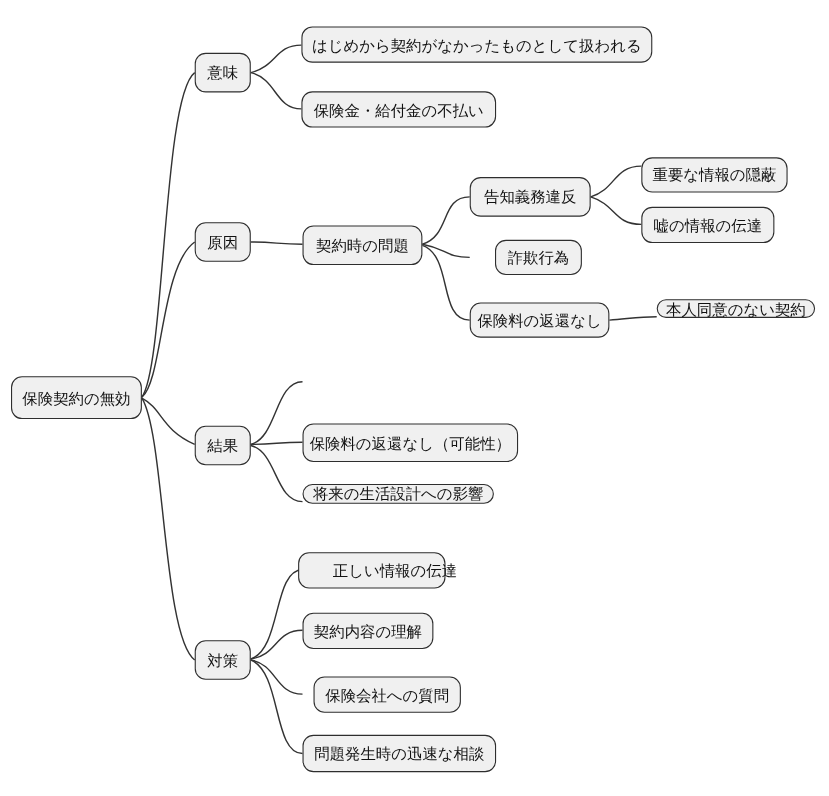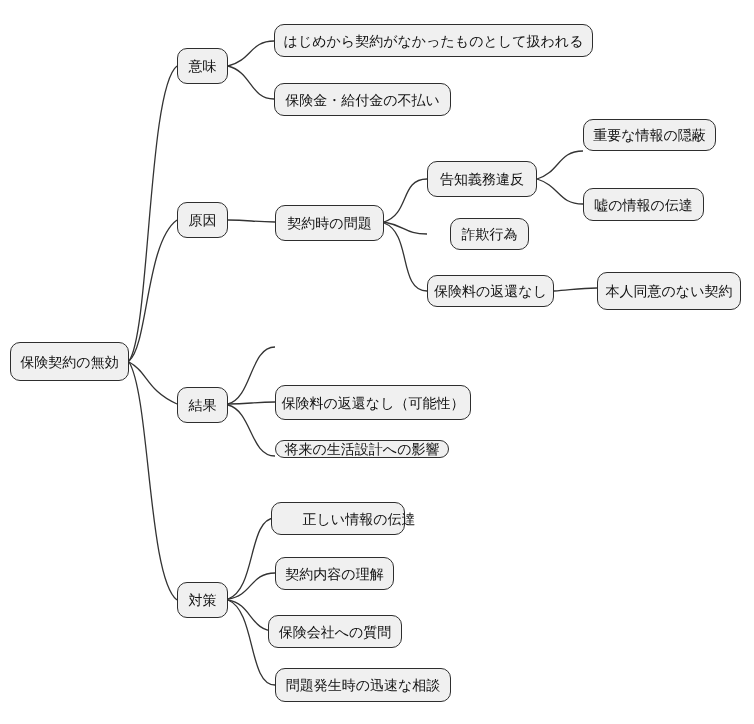--- a/index.html
+++ b/index.html
@@ -36,33 +36,33 @@
     line-height: 1;
   }
   
   .n-root   { left: 10px;  top: 342px; width: 119px; height: 39px; }
   .n-imi    { left: 177px; top: 48px;  width: 51px;  height: 36px; }
   .n-imi1   { left: 274px; top: 24px;  width: 319px; height: 33px; }
   .n-imi2   { left: 274px; top: 83px;  width: 177px; height: 33px; }
   .n-genin  { left: 177px; top: 202px; width: 51px;  height: 36px; }
   .n-keiyaku{ left: 275px; top: 205px; width: 109px; height: 36px; }
   .n-kokuchi{ left: 427px; top: 161px; width: 110px; height: 36px; }
-  .n-juyo   { left: 583px; top: 119px; width: 133px; height: 32px; }
+  .n-juyo   { left: 583px; top: 143px; width: 133px; height: 32px; }
   .n-uso    { left: 583px; top: 188px; width: 121px; height: 33px; }
   .n-sagi   { left: 427px; top: 218px; width: 79px;  height: 32px; margin-left: 23px; }
   .n-shikaku{ left: 427px; top: 275px; width: 127px; height: 32px; }
-  .n-honnin { left: 597px; top: 272px; width: 144px; height: 38px; }
+  .n-honnin { left: 597px; top: 272px; width: 144px; height: 17px; }
   .n-kekka  { left: 177px; top: 387px; width: 51px;  height: 36px; }
   .n-hosho  { left: 275px; top: 331px; width: 90px;  height: 32px; }
   .n-henkan { left: 275px; top: 385px; width: 196px; height: 35px; }
   .n-shorai { left: 275px; top: 440px; width: 174px; height: 18px; }
   .n-taisaku{ left: 177px; top: 582px; width: 51px;  height: 36px; }
   .n-tadashi{ left: 271px; top: 502px; width: 134px; height: 33px; padding-left: 42px; }
   .n-naiyo  { left: 275px; top: 557px; width: 119px; height: 33px; }
-  .n-shitsumon { left: 268px; top: 615px; width: 134px; height: 33px; }
+  .n-shitsumon { left: 285px; top: 615px; width: 134px; height: 33px; }
   .n-sodan  { left: 275px; top: 668px; width: 176px; height: 34px; }
 </style>
 </head>
 <body>
 
 <div id="canvas">
 
   <svg id="edges" viewBox="0 0 754 724" xmlns="http://www.w3.org/2000/svg">
     <path d="M129,361 C150,332 148,88 177,66"></path>
     <path d="M129,361 C148,346 146,242 177,220"></path>

